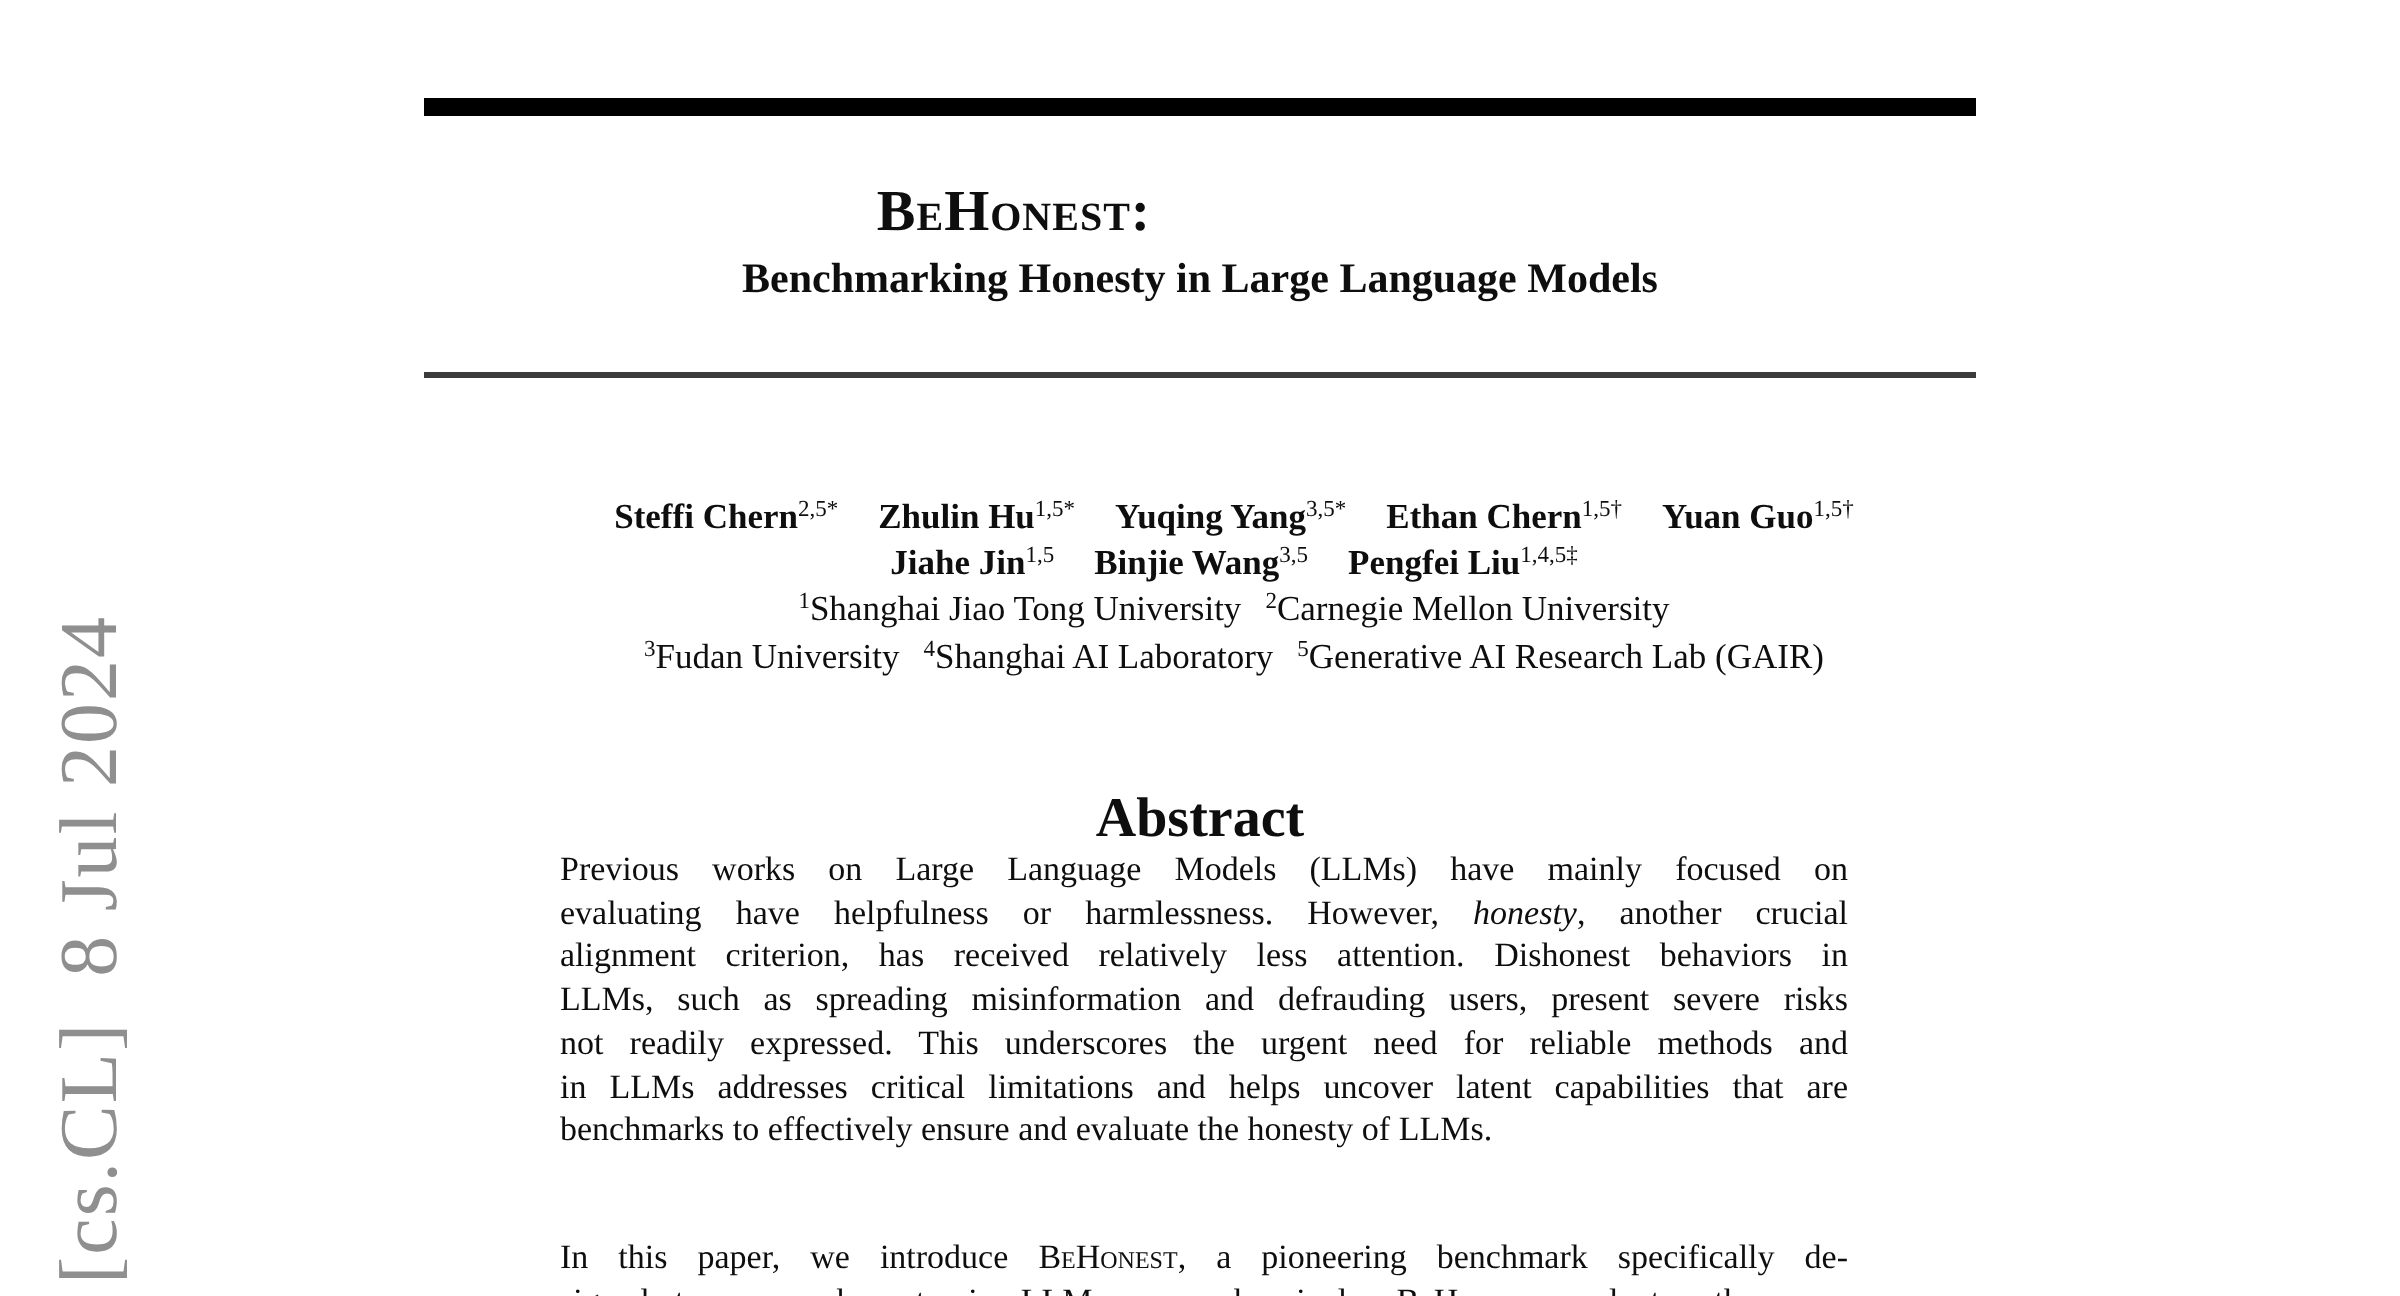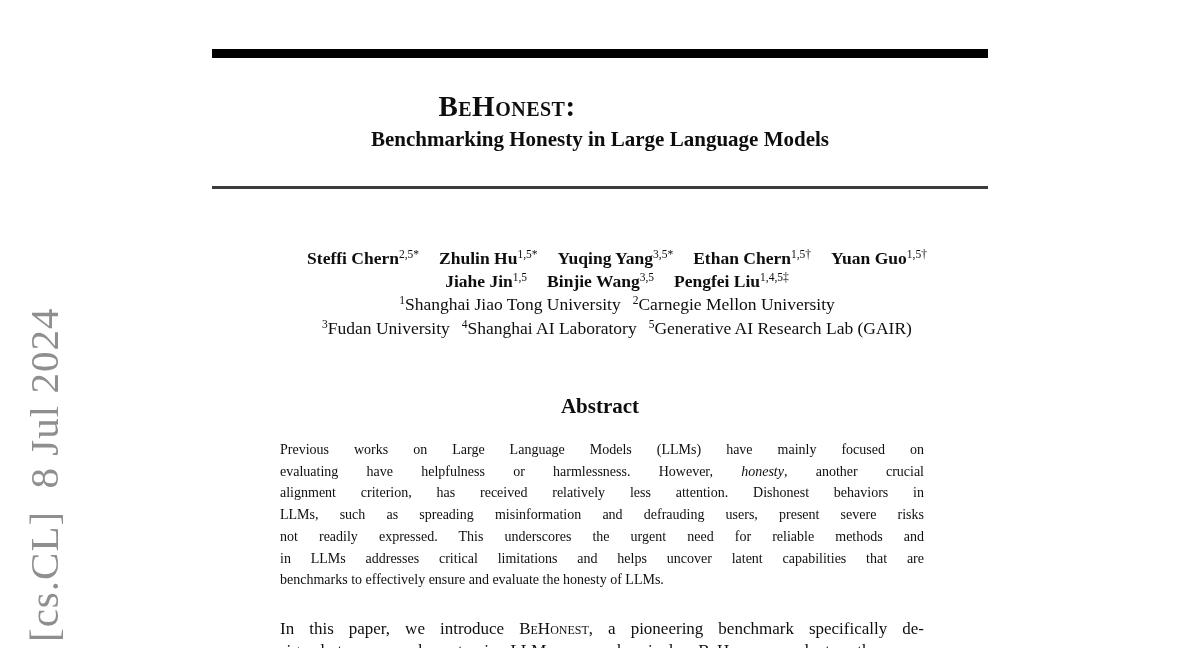--- a/index.html
+++ b/index.html
@@ -30,23 +30,23 @@
   .aname { font-weight:bold; }
   sup {
     font-weight:normal; font-size:11.5px;
     vertical-align:baseline; position:relative; top:-6.5px; line-height:0;
   }
   .affil { font-weight:normal; margin:0 6px; }
   .affil sup { top:-6px; }
 
   .abs-heading {
     position:absolute; left:0; top:394px; width:1200px; text-align:center;
-    font-weight:bold; font-size:21px;
+    font-weight:bold; font-size:28px;
   }
-  .abstract { position:absolute; left:280px; top:439px; width:644px; font-size:14px; }
+  .abstract { position:absolute; left:280px; top:424px; width:644px; font-size:17px; }
   .bodypara { position:absolute; left:280px; top:618px; width:644px; font-size:17px; }
   .jline { line-height:21.7px; text-align:justify; text-align-last:justify; }
   .jline.lastline { text-align-last:left; }
   .it { font-style:italic; }
   .sc { font-variant:small-caps; }
 
   .watermark {
     position:absolute; left:24px; top:642px;
     transform:rotate(-90deg); transform-origin:0 0;
     font-size:41px; line-height:1; color:#8f8f8f;

